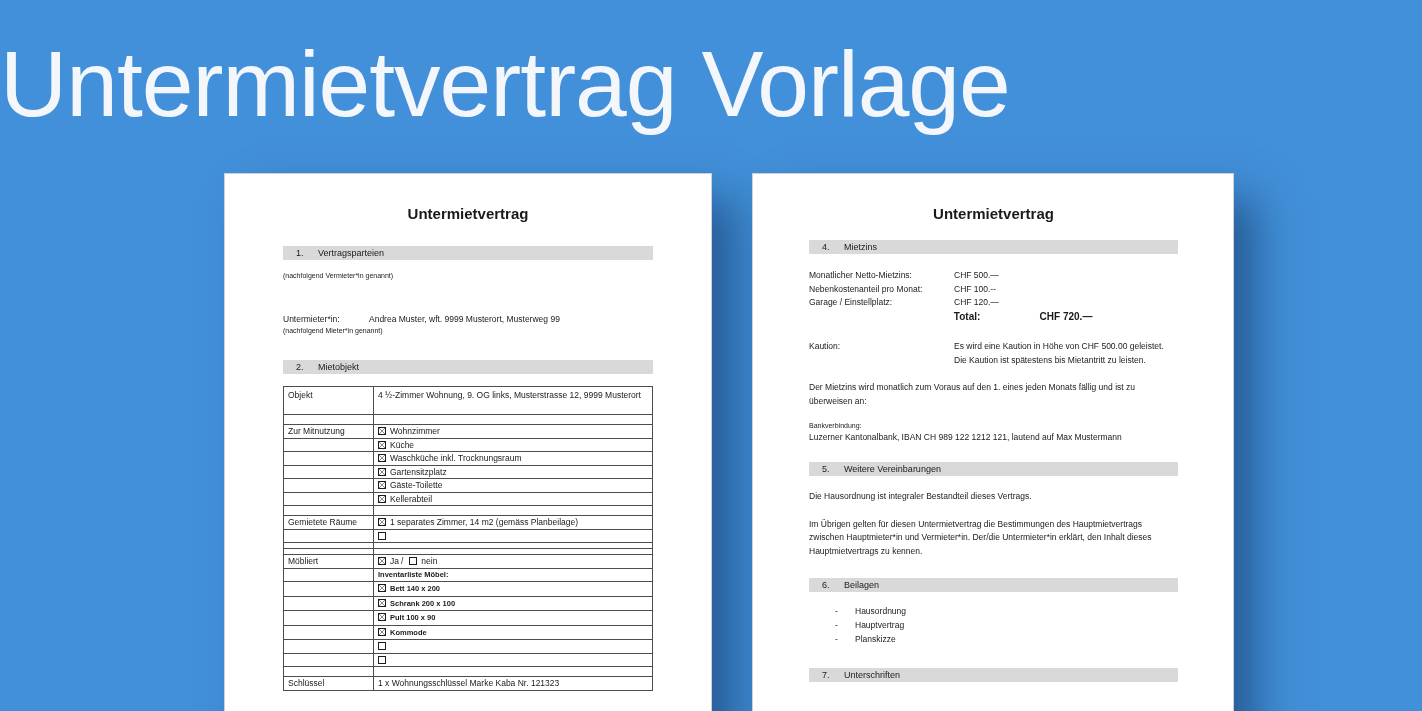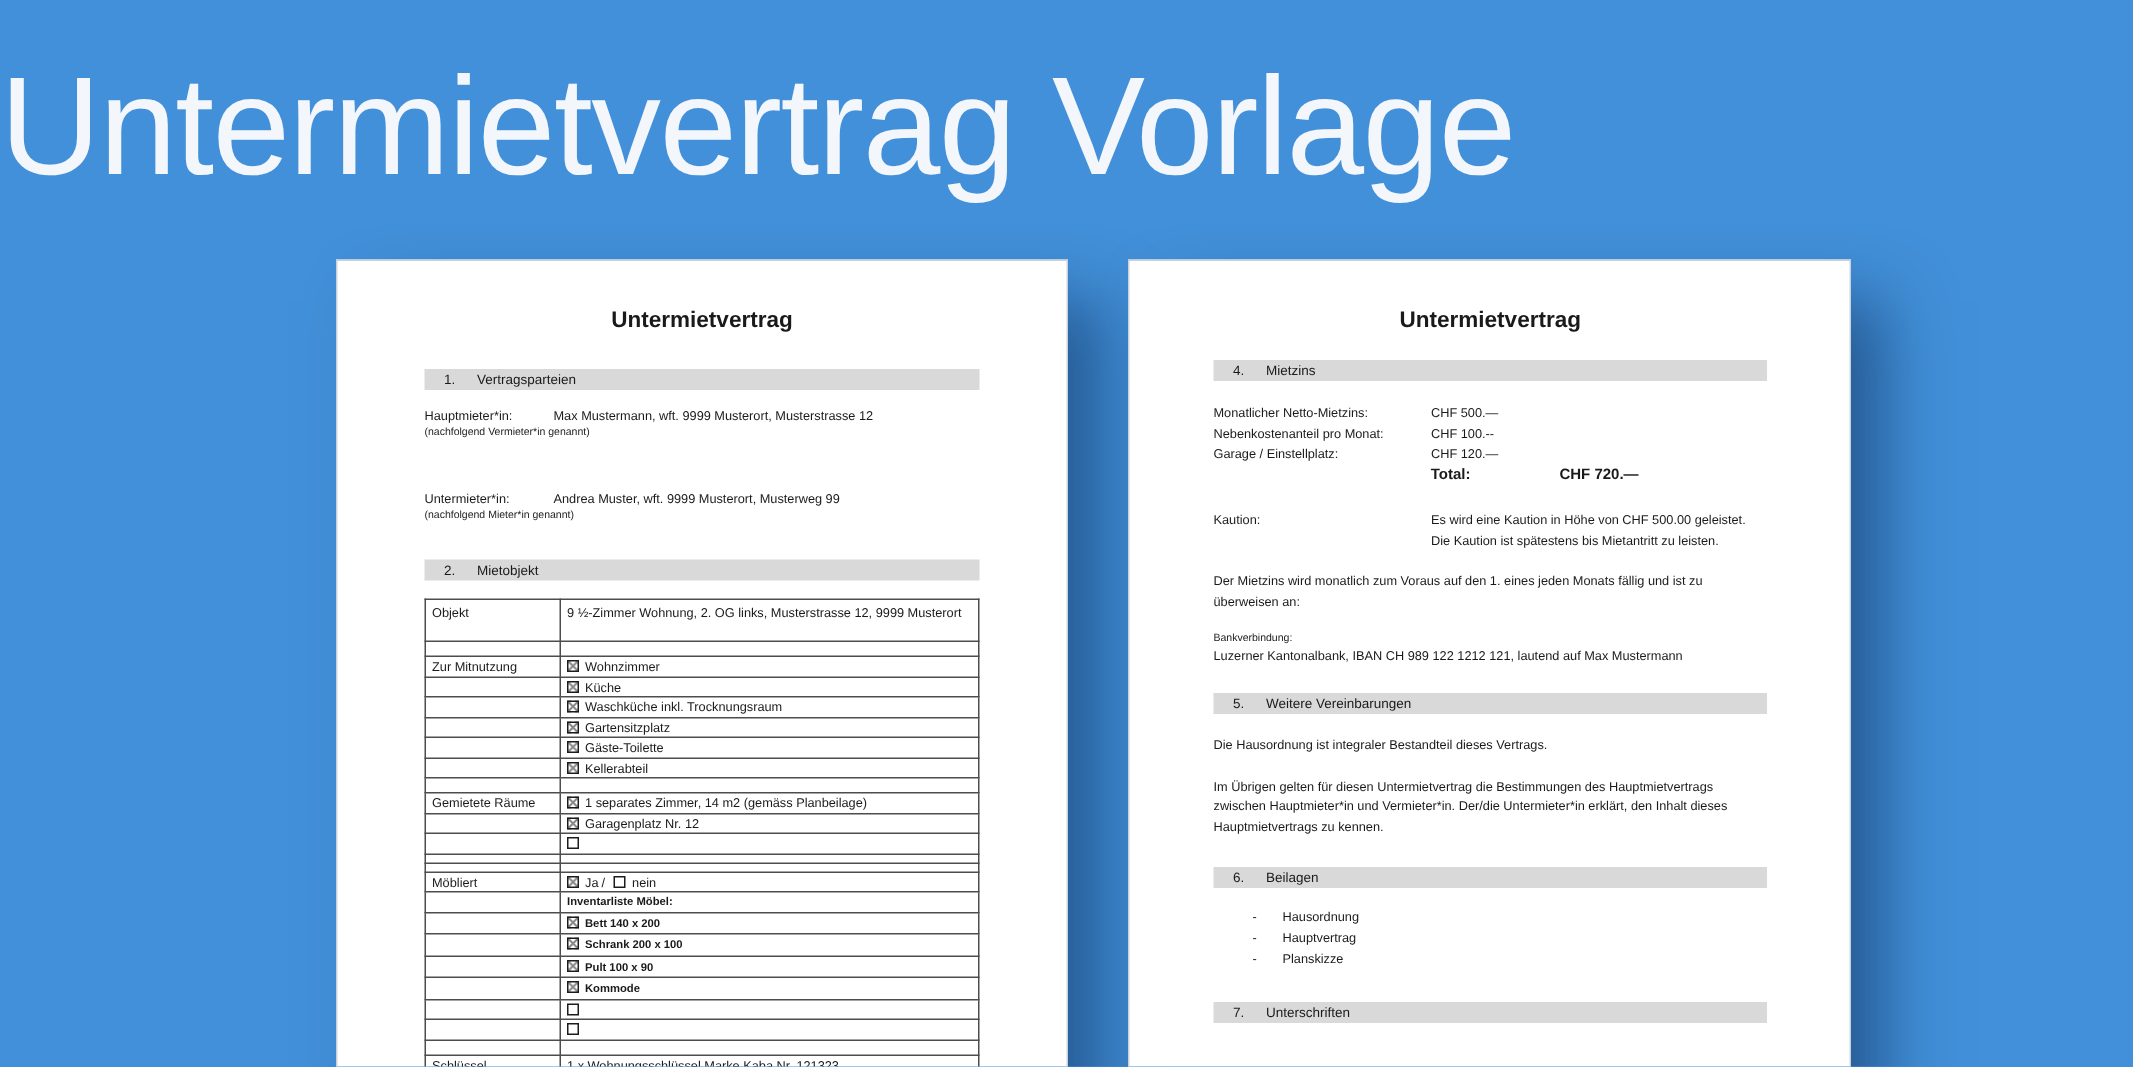--- a/index.html
+++ b/index.html
@@ -115,43 +115,40 @@
 <div class="page page-left">
   <div class="pinner-l">
     <h1 class="doc-title">Untermietvertrag</h1>
 
     <div class="secbar bar1">
       <span class="num">1.</span>
       <span>Vertragsparteien</span>
     </div>
 
     <div class="party">
-      <div class="party-line">
-        <span class="party-role">Hauptmieter*in:</span><span>Max Mustermann, wft. 9999 Musterort, Musterstrasse 12</span>
-      </div>
       <div class="party-note">(nachfolgend Vermieter*in genannt)</div>
     </div>
 
     <div class="party">
       <div class="party-line">
         <span class="party-role">Untermieter*in:</span><span>Andrea Muster, wft. 9999 Musterort, Musterweg 99</span>
       </div>
       <div class="party-note">(nachfolgend Mieter*in genannt)</div>
     </div>
 
     <div class="secbar bar2">
       <span class="num">2.</span>
       <span>Mietobjekt</span>
     </div>
 
     <table class="objtable">
       <tbody id="objtable-body">
           <tr class="k-objekt">
             <td class="c1">Objekt</td>
-            <td class="c2">9 ½-Zimmer Wohnung, 2. OG links, Musterstrasse 12, 9999 Musterort</td>
+            <td class="c2">4 ½-Zimmer Wohnung, 9. OG links, Musterstrasse 12, 9999 Musterort</td>
           </tr>
           <tr class="k-empty">
             <td class="c1"></td>
             <td class="c2"></td>
           </tr>
           <tr class="k-cb">
             <td class="c1">Zur Mitnutzung</td>
             <td class="c2"><span class="cb checked"></span><span class="cbtext">Wohnzimmer</span></td>
           </tr>
           <tr class="k-cb">
@@ -174,24 +171,20 @@
             <td class="c1"></td>
             <td class="c2"><span class="cb checked"></span><span class="cbtext">Kellerabteil</span></td>
           </tr>
           <tr class="k-empty">
             <td class="c1"></td>
             <td class="c2"></td>
           </tr>
           <tr class="k-cb">
             <td class="c1">Gemietete Räume</td>
             <td class="c2"><span class="cb checked"></span><span class="cbtext">1 separates Zimmer, 14 m2 (gemäss Planbeilage)</span></td>
-          </tr>
-          <tr class="k-cb">
-            <td class="c1"></td>
-            <td class="c2"><span class="cb checked"></span><span class="cbtext">Garagenplatz Nr. 12</span></td>
           </tr>
           <tr class="k-cb">
             <td class="c1"></td>
             <td class="c2"><span class="cb"></span><span class="cbtext"></span></td>
           </tr>
           <tr class="k-thin">
             <td class="c1"></td>
             <td class="c2"></td>
           </tr>
           <tr class="k-thin">

